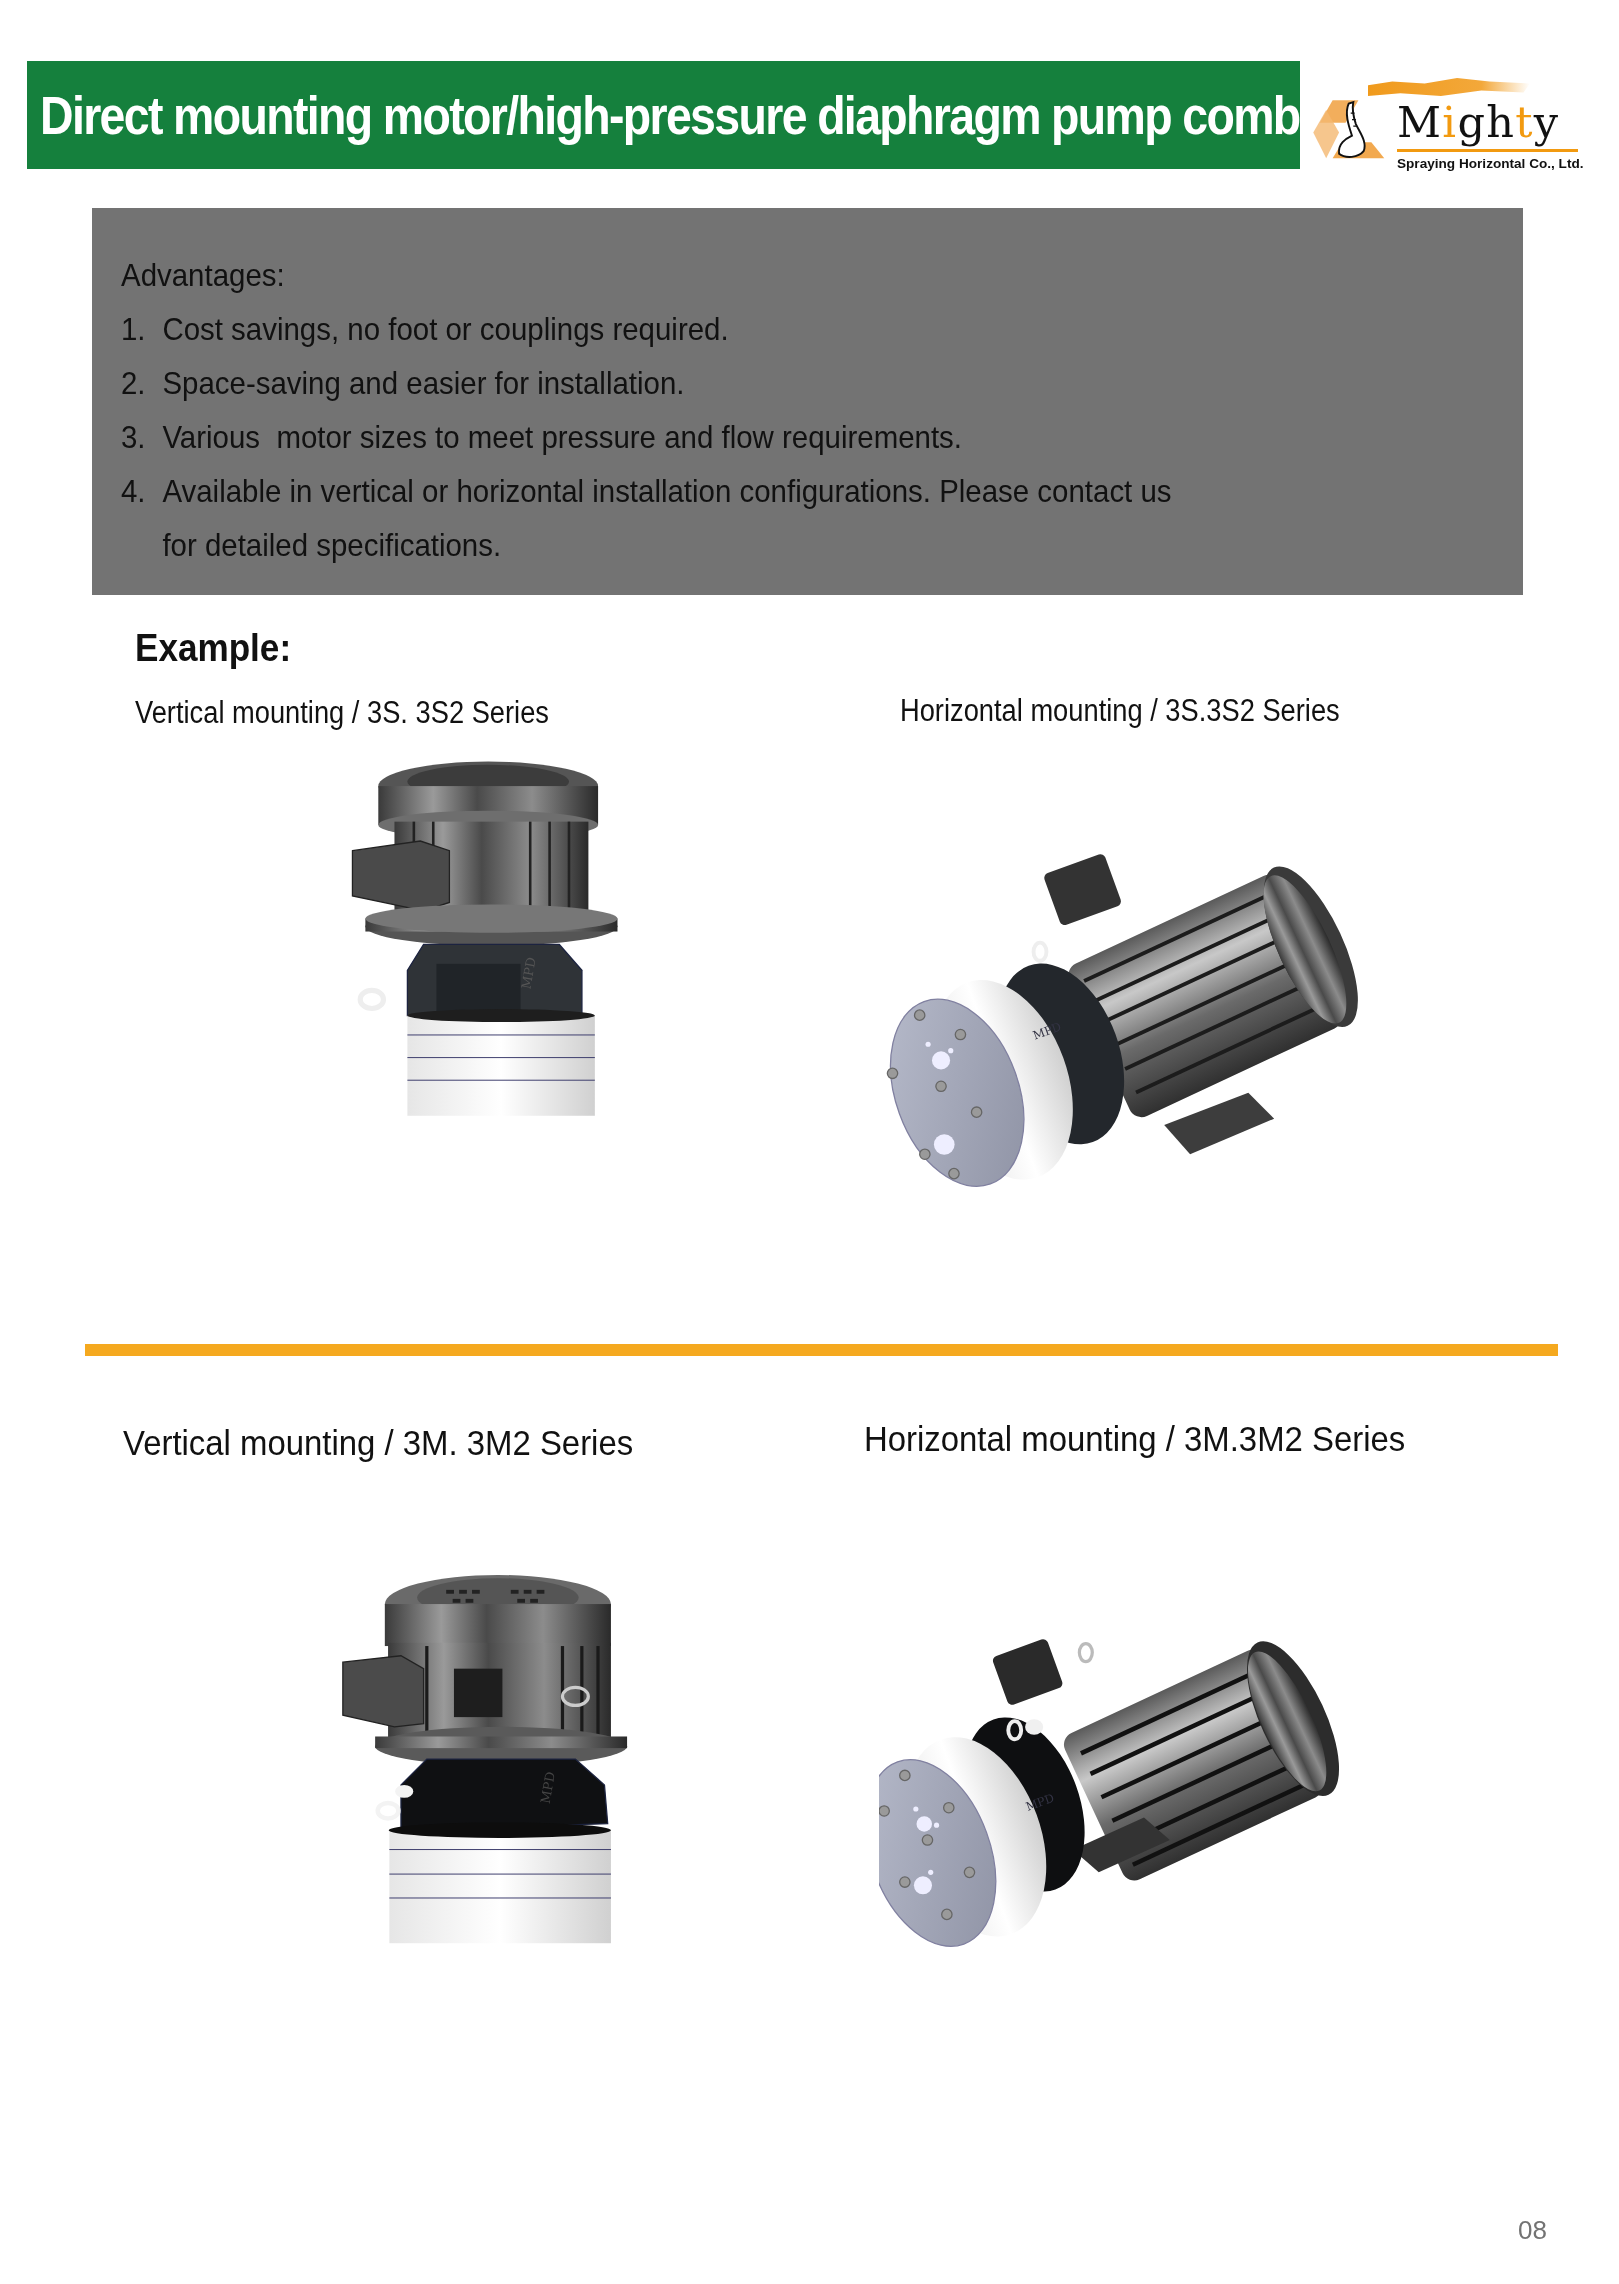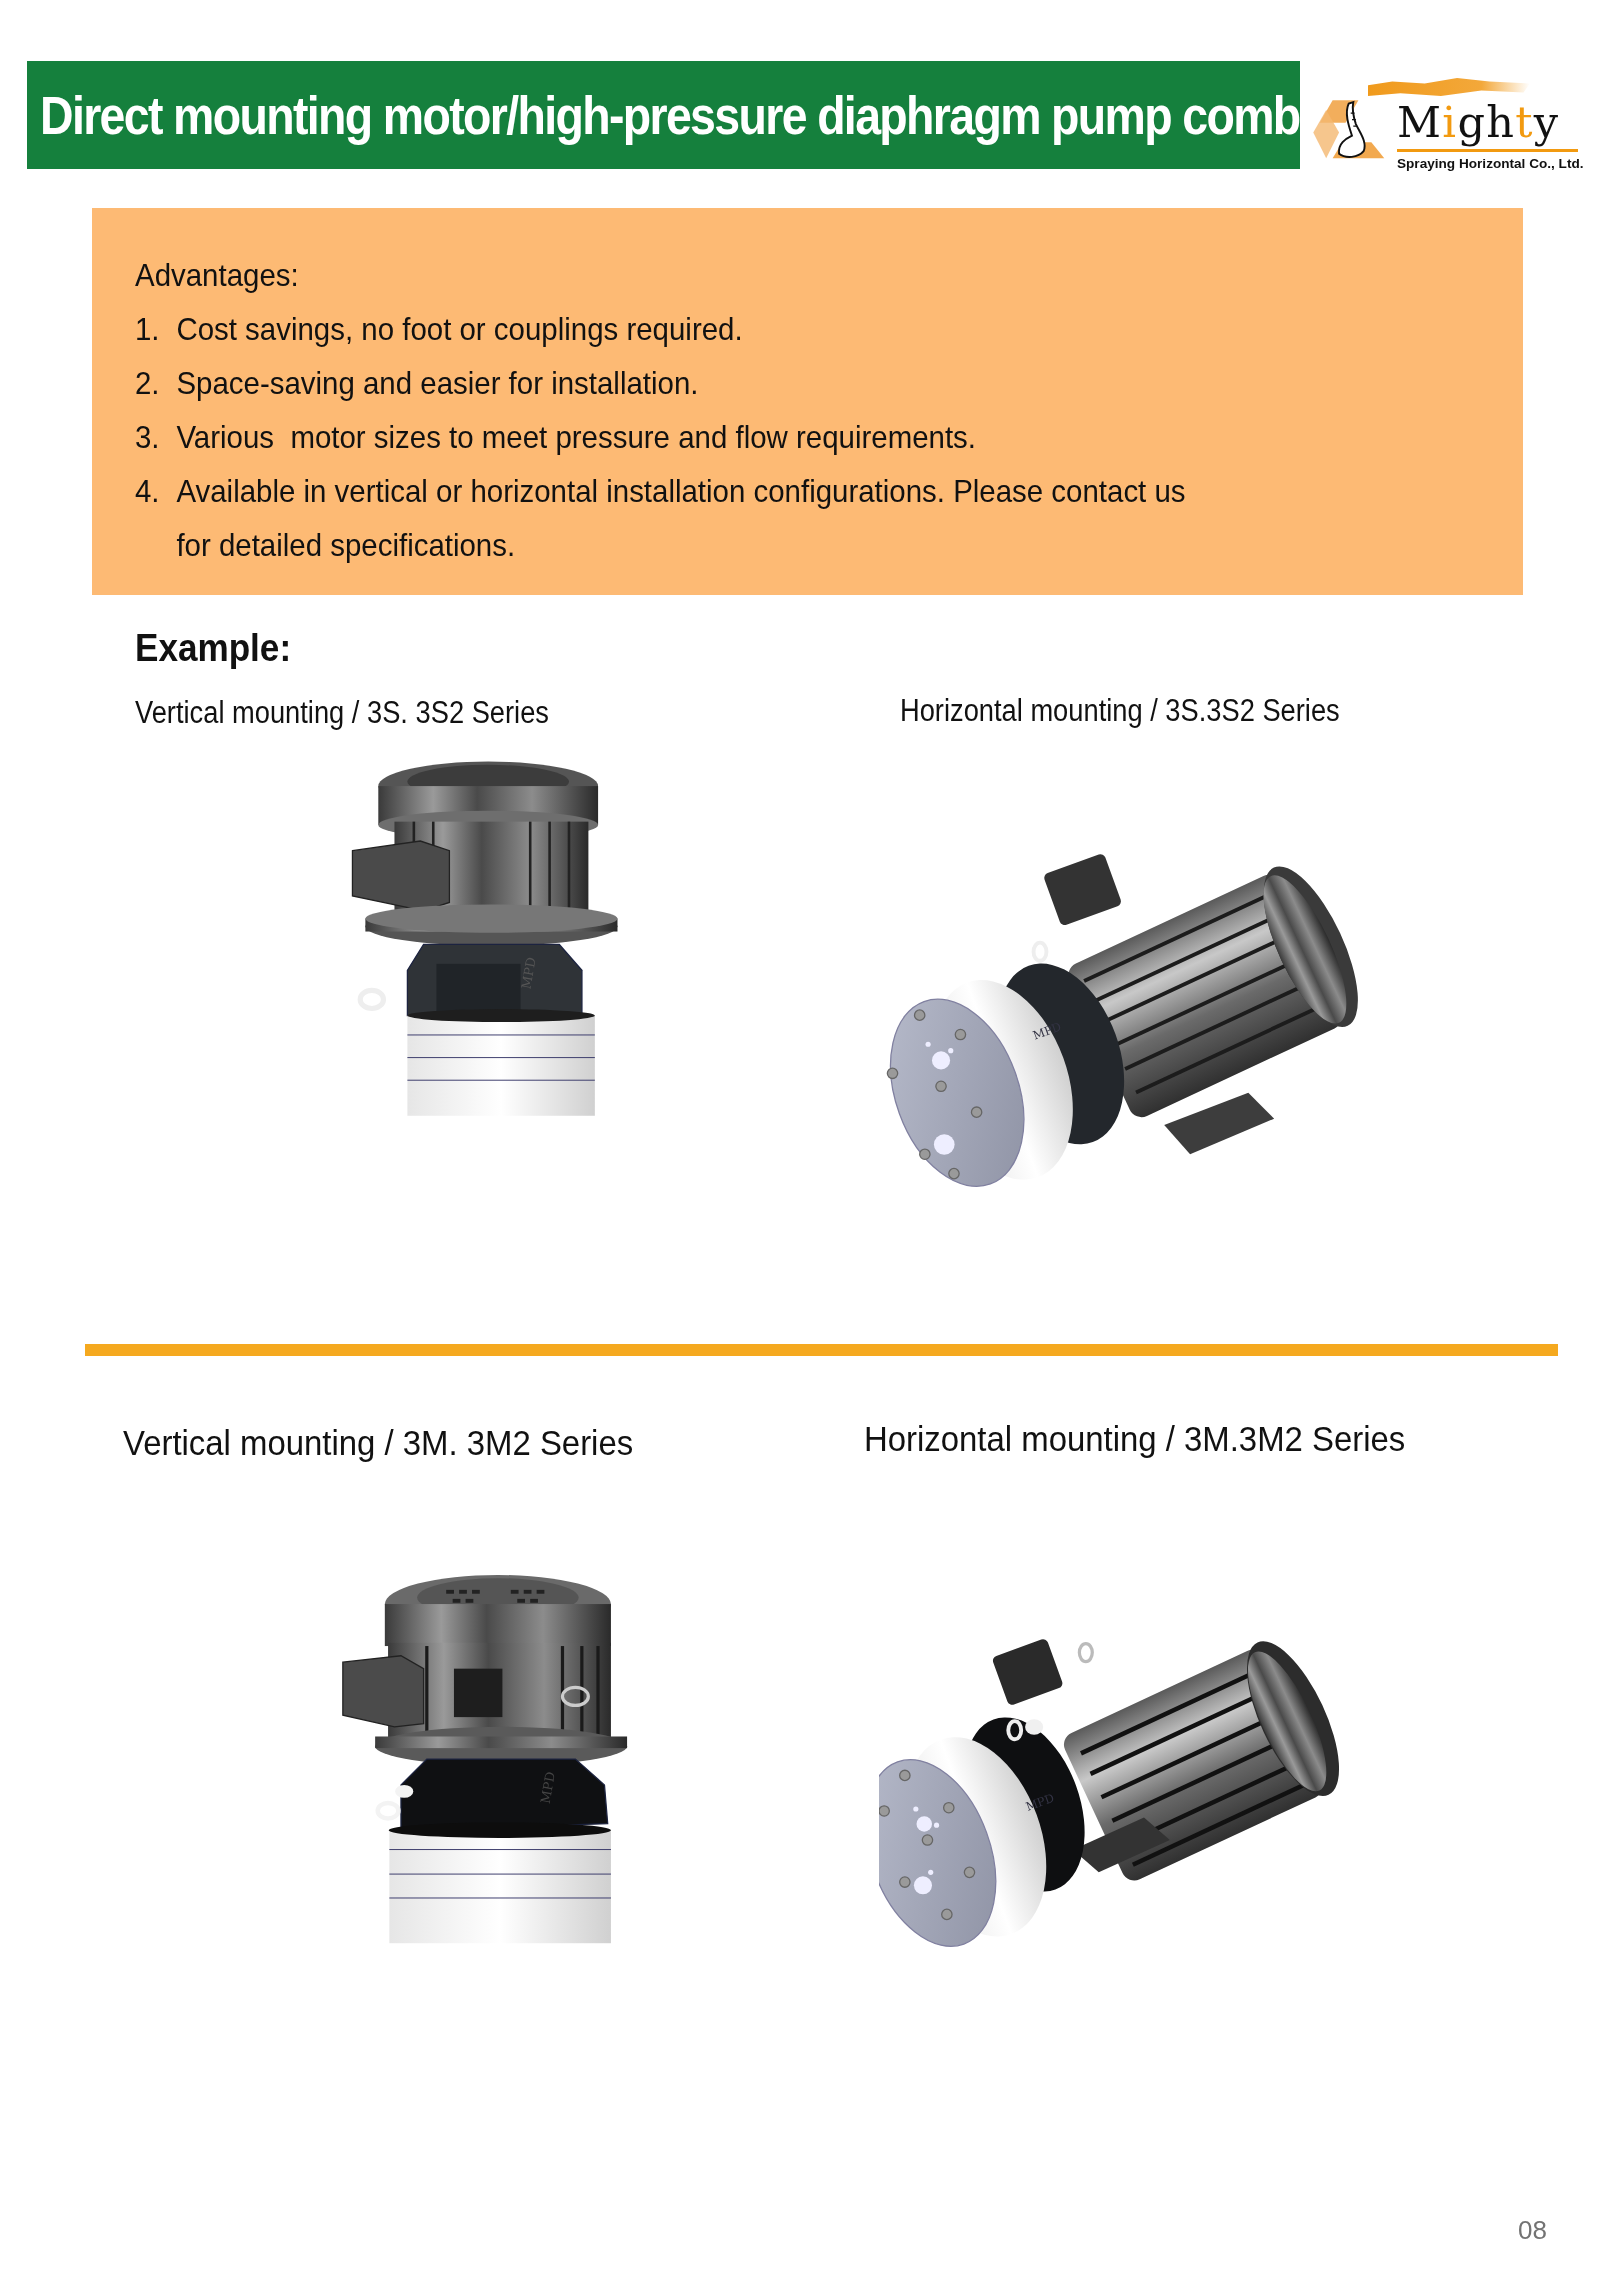--- a/index.html
+++ b/index.html
@@ -23,21 +23,21 @@
     clip-path: polygon(0 40%, 15% 20%, 35% 30%, 55% 0, 75% 20%, 100% 30%, 96% 80%, 70% 70%, 45% 100%, 20% 85%, 0 100%);
   }
   .logo-word { position: absolute; left: 84px; top: 36px; font-family: "DejaVu Serif", serif;
     font-size: 43px; font-weight: normal; color: #111; letter-spacing: 1.3px; line-height: 1; }
   .logo-word .accent { color: #F29A10; }
   .logo-rule { position: absolute; left: 84px; top: 84px; width: 181px; height: 2.6px; background: #F29A10; }
   .logo-sub { position: absolute; left: 84px; top: 91px; font-size: 13.6px; font-weight: bold; color: #111; white-space: nowrap; }
 
   .adv-box {
     position: absolute; left: 92px; top: 208px; width: 1431px; height: 387px;
-    background: #fdba74; padding: 40px 0 0 43px;
+    background: #737373; padding: 40px 0 0 29px;
   }
   .adv-heading, .adv-item, .adv-cont { font-size: 32px; line-height: 54px; color: #111;
     font-family: "Liberation Sans", sans-serif; transform: scaleX(0.92); transform-origin: left center; white-space: nowrap; }
   .adv-item { display: flex; }
   .adv-num { width: 45px; flex: none; }
   .adv-cont { padding-left: 45px; }
 
   .example-label { position: absolute; left: 135px; top: 626px; font-size: 39px; font-weight: bold;
     transform: scaleX(0.9); transform-origin: left center; }
 

